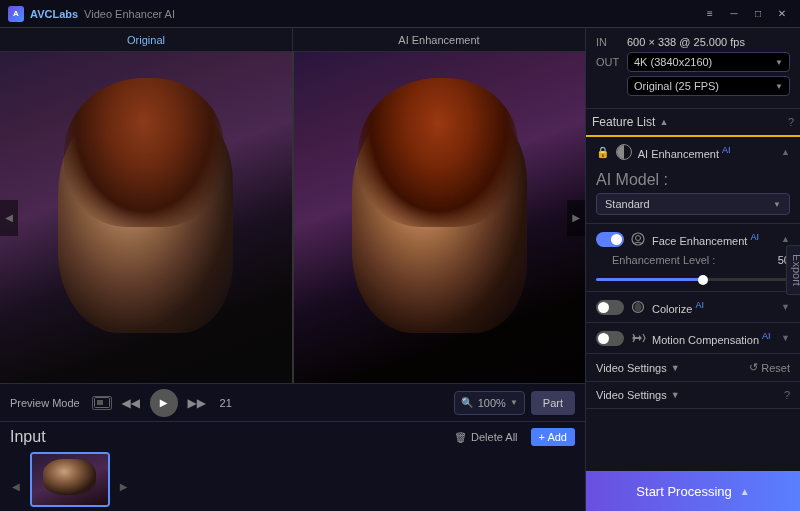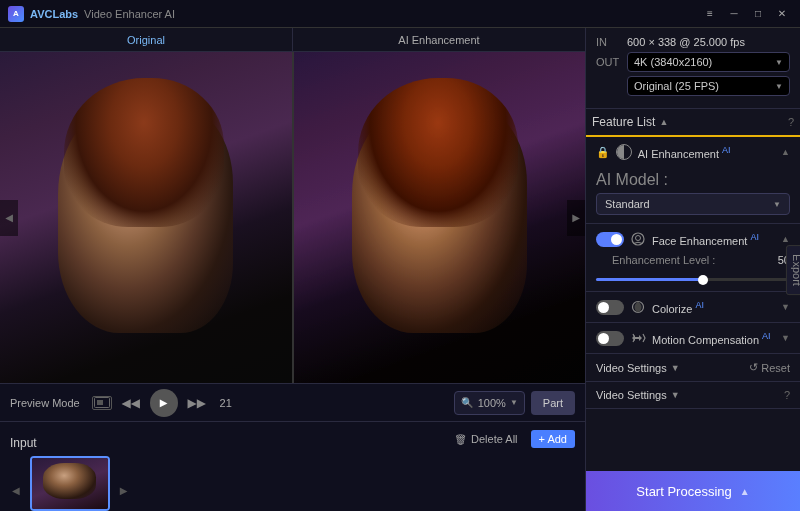--- a/index.html
+++ b/index.html
@@ -258,23 +258,22 @@
       border-top: 1px solid #2a2a3f;
       padding: 6px 10px;
     }
     #input-header {
       display: flex;
       align-items: center;
       justify-content: space-between;
       margin-bottom: 6px;
     }
     #input-label {
-      font-size: 12px;
-      color: #ccc;
-      margin-top: 8px;
+      font-size: 16px;
+      color: #ccc;
     }
     #input-actions {
       display: flex;
       gap: 6px;
       align-items: center;
     }
     #delete-all-btn {
       display: flex;
       align-items: center;
       gap: 4px;

